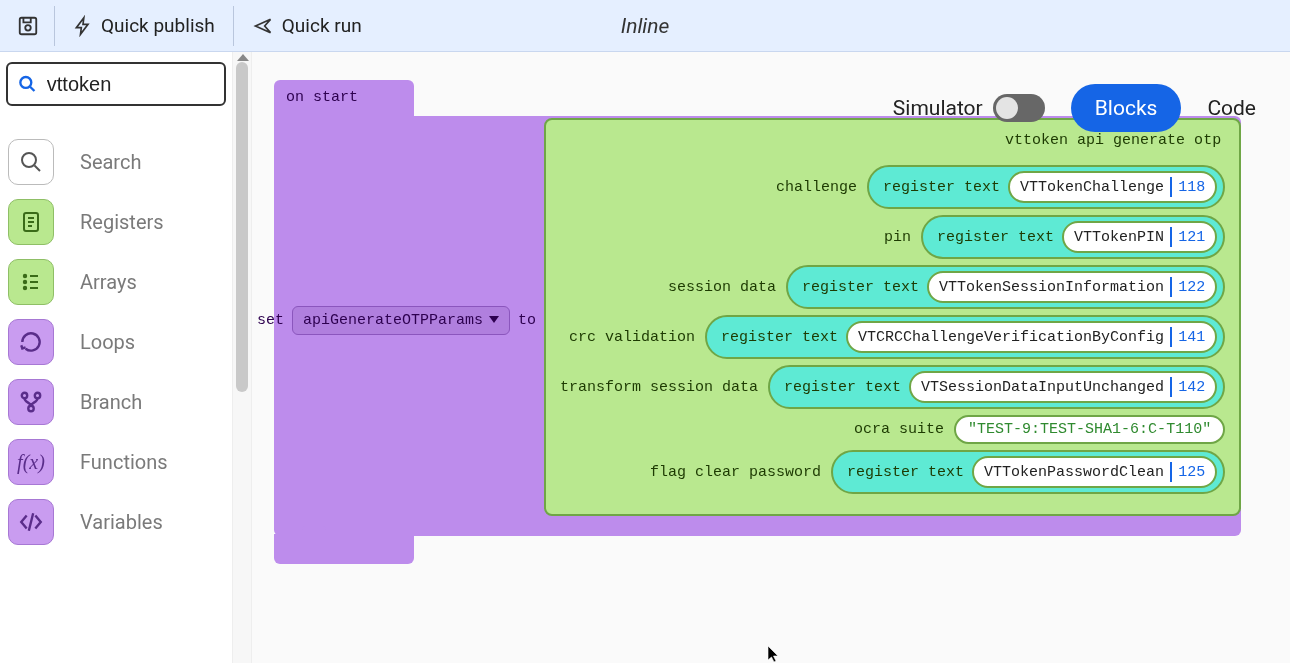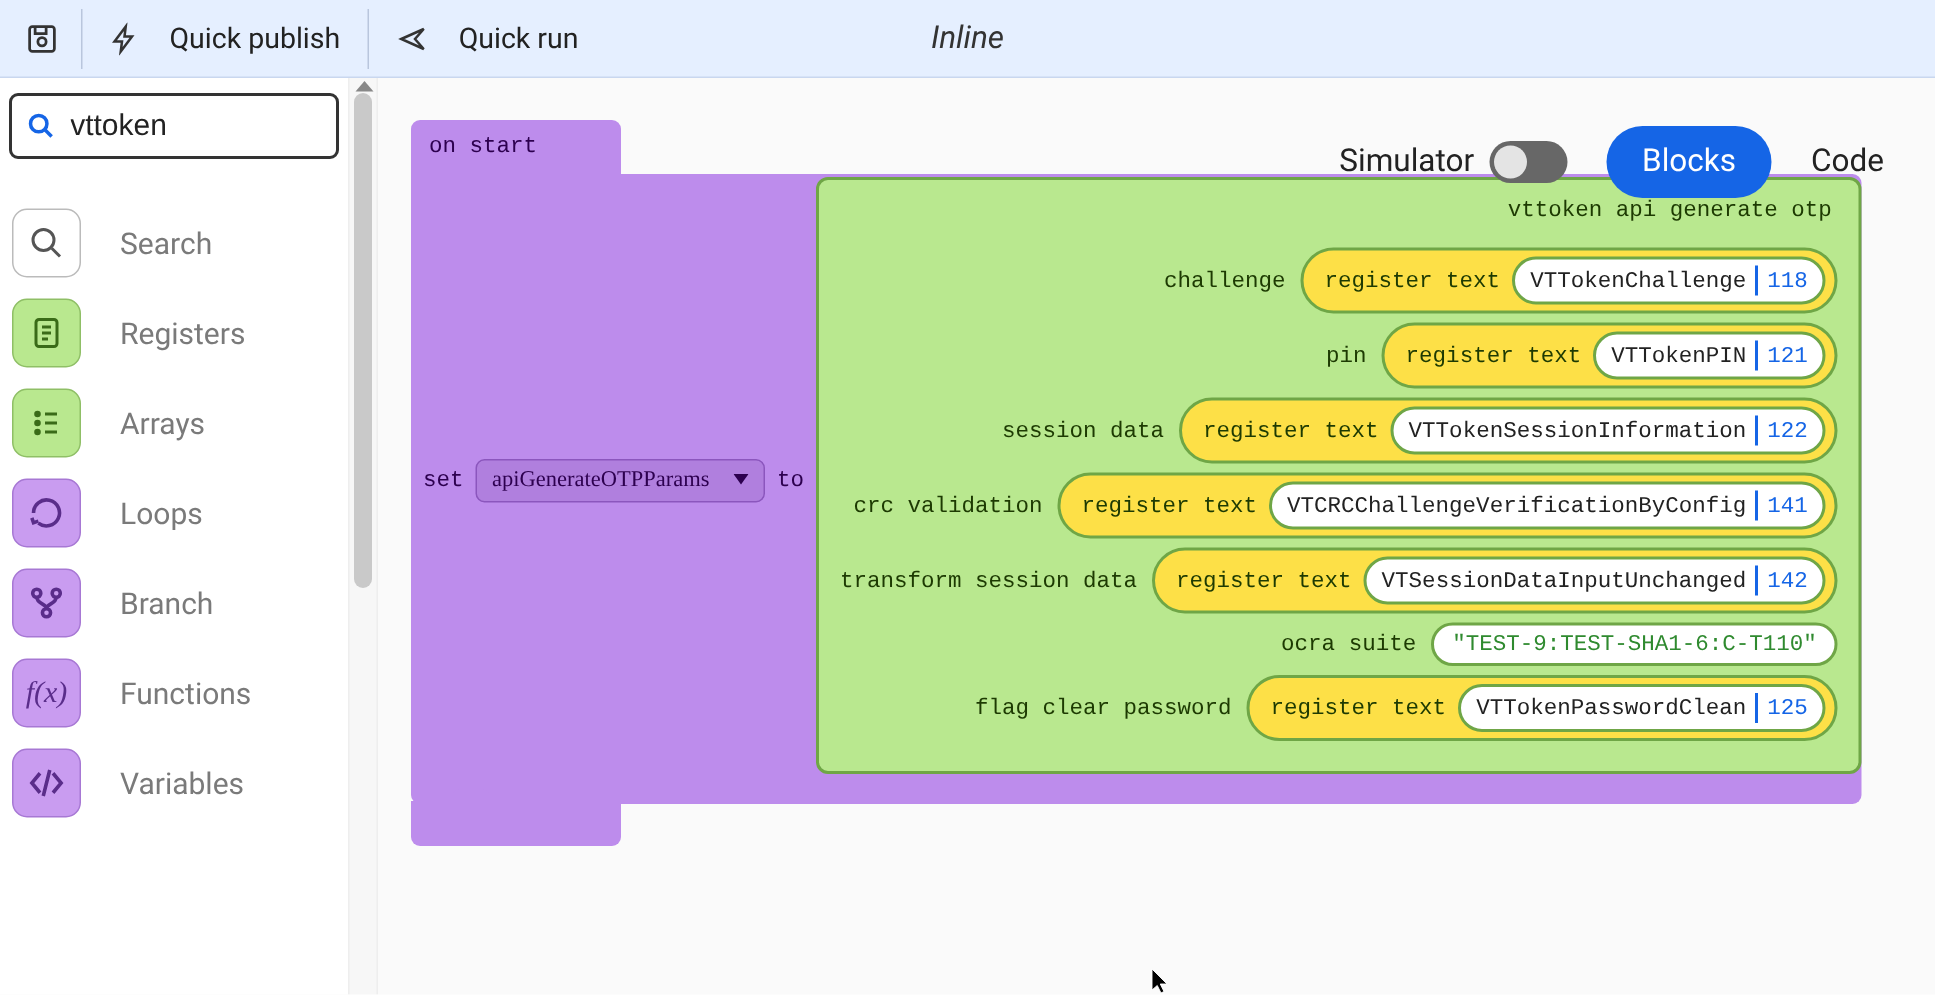--- a/index.html
+++ b/index.html
@@ -15,21 +15,21 @@
     height: 52px;
     background: #e5efff;
     border-bottom: 1px solid #c9d7ef;
     display: flex;
     align-items: center;
     padding: 0 6px;
     position: relative;
   }
   .toolbar-left { display: flex; align-items: center; gap: 0; }
   .toolbar-btn {
-    display: flex; align-items: center; gap: 20px;
+    display: flex; align-items: center; gap: 8px;
     padding: 6px 14px;
     font-size: 19px; color: #222;
     cursor: pointer;
     height: 44px;
   }
   .toolbar-sep {
     width: 1px; height: 40px; background: #b9c6dd; margin: 0 4px;
   }
   .toolbar-icon-btn {
     width: 44px; height: 44px; display: flex; align-items: center; justify-content: center;
@@ -140,22 +140,22 @@
   .c-leftcol {
     width: 270px;
     display: flex; align-items: center; gap: 8px;
     justify-content: flex-end;
     padding-right: 8px;
     align-self: center;
     font-family: "Courier New", monospace; font-size: 15px; color: #2d004f;
   }
   .set-pill {
     background: #b07fde; border: 1.5px solid #8b56bd; border-radius: 6px;
-    padding: 5px 10px; font-family: Liberation Serif, serif; color: #2d004f;
-    display: inline-flex; align-items: center; gap: 16px; text-align: right;
+    padding: 5px 10px; font-family: Liberation Mono, monospace; color: #2d004f;
+    display: inline-flex; align-items: center; gap: 6px; text-align: right;
   }
   .green-block {
     background: #b9e88f;
     border: 2px solid #6fa646;
     border-radius: 8px;
     margin-top: 2px;
     padding: 10px 14px 14px 14px;
     min-width: 606px;
     font-family: "Courier New", monospace;
     font-size: 15px;
@@ -163,21 +163,21 @@
   }
   .green-title {
     text-align: right; padding: 2px 4px 10px 4px;
   }
   .param-row {
     display: flex; align-items: center; justify-content: flex-end;
     gap: 10px; margin: 6px 0;
   }
   .param-label { white-space: nowrap; }
   .reg-pill {
-    background: #fde047;
+    background: #5eead4;
     border: 2px solid #6fa646;
     border-radius: 22px;
     padding: 4px 6px 4px 14px;
     display: inline-flex; align-items: center; gap: 8px;
     color: #1d3a02;
   }
   .reg-inner {
     background: #fff;
     border: 2px solid #6fa646;
     border-radius: 18px;

